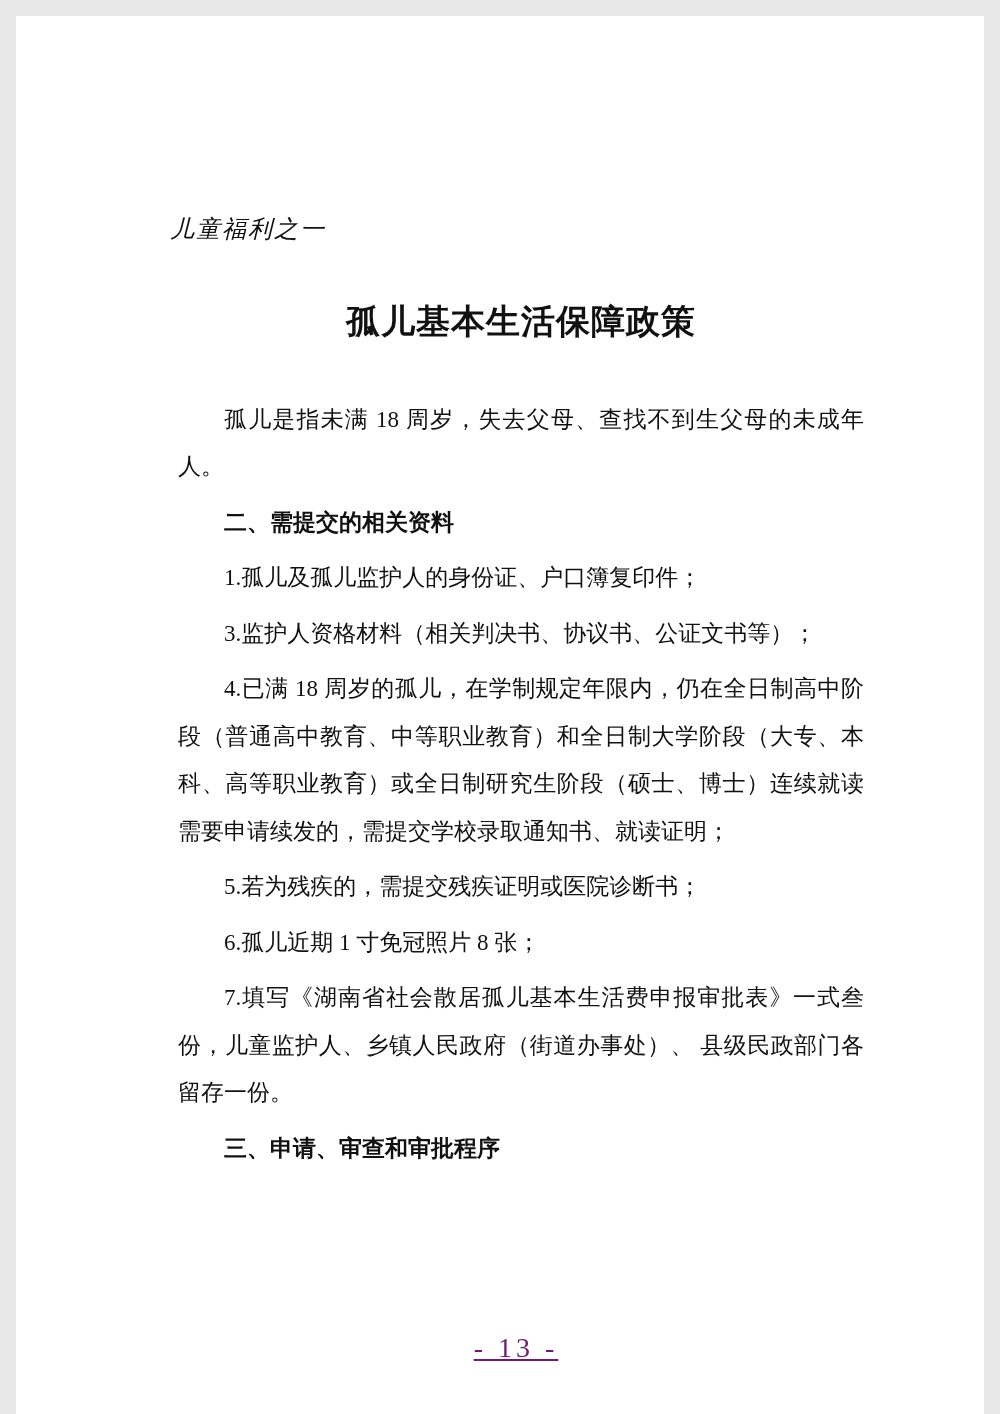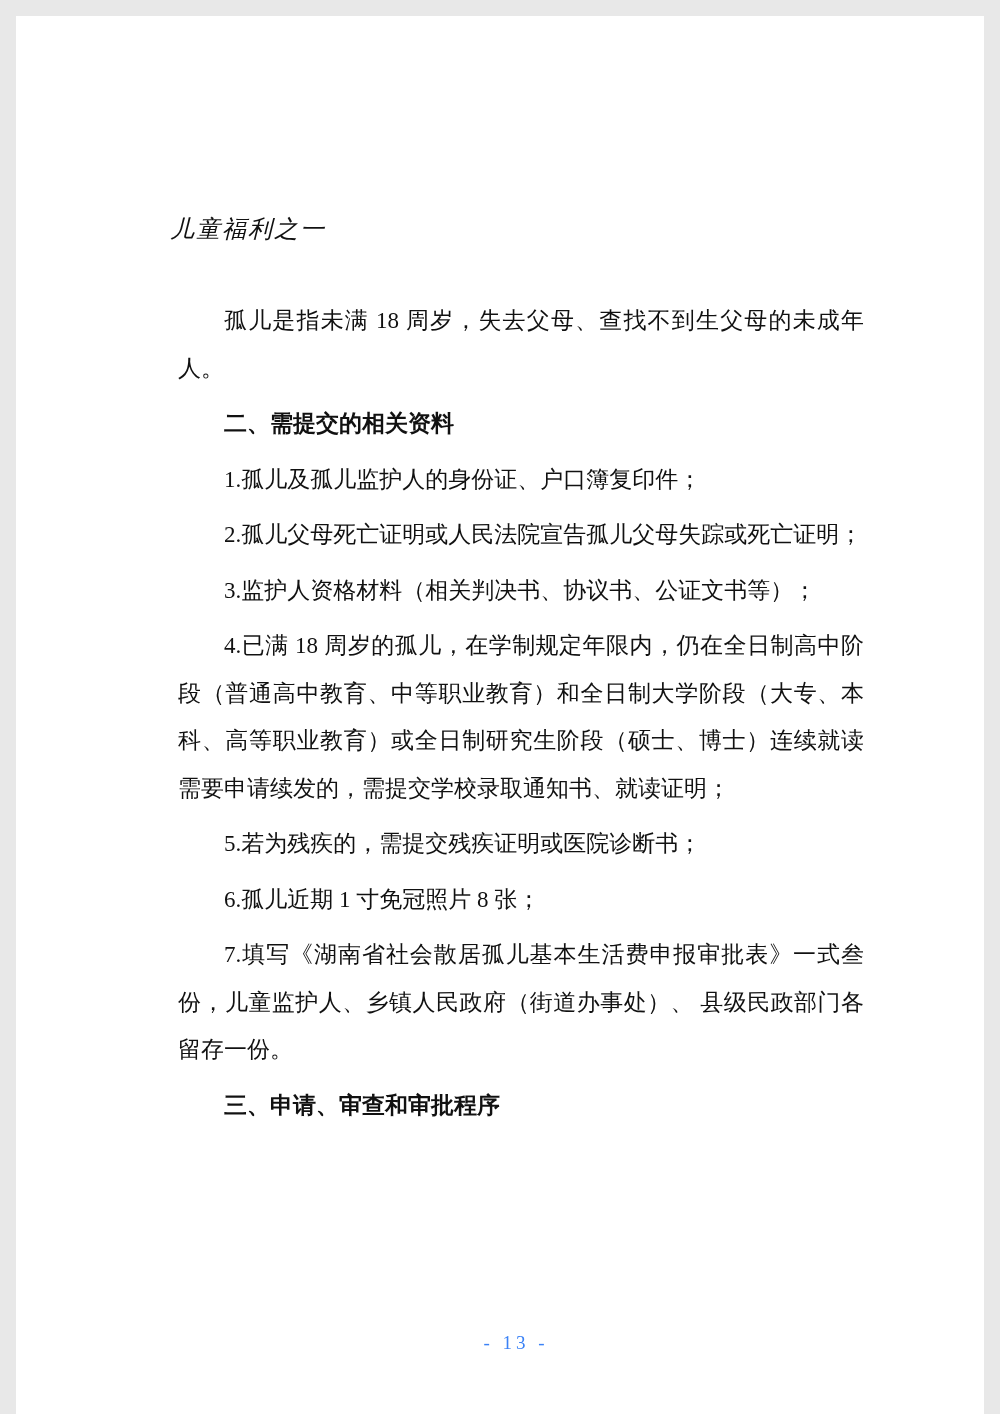--- a/index.html
+++ b/index.html
@@ -48,41 +48,42 @@
     text-indent: 2em;
   }
   .footer {
     position: absolute;
     left: 0;
     right: 0;
     top: 1308px;
     text-align: center;
   }
   .page-number {
-    font-size: 19px;
+    font-size: 28px;
     letter-spacing: 4px;
-    color: #3b82f6;
+    color: #701a75;
+    text-decoration: underline;
   }
 </style>
 </head>
 <body>
 
 <div class="page">
   <div class="content">
 
     <div class="header-label">儿童福利之一</div>
 
+    <div class="doc-title">孤儿基本生活保障政策</div>
 
     <div class="body-block">
 
       <p class="para">孤儿是指未满 18 周岁，失去父母、查找不到生父母的未成年人。</p>
 
       <div class="section-heading">二、需提交的相关资料</div>
       <p class="para">1.孤儿及孤儿监护人的身份证、户口簿复印件；</p>
-      <p class="para">2.孤儿父母死亡证明或人民法院宣告孤儿父母失踪或死亡证明；</p>
       <p class="para">3.监护人资格材料（相关判决书、协议书、公证文书等）；</p>
       <p class="para">4.已满 18 周岁的孤儿，在学制规定年限内，仍在全日制高中阶段（普通高中教育、中等职业教育）和全日制大学阶段（大专、本科、高等职业教育）或全日制研究生阶段（硕士、博士）连续就读需要申请续发的，需提交学校录取通知书、就读证明；</p>
       <p class="para">5.若为残疾的，需提交残疾证明或医院诊断书；</p>
       <p class="para">6.孤儿近期 1 寸免冠照片 8 张；</p>
       <p class="para">7.填写《湖南省社会散居孤儿基本生活费申报审批表》一式叁份，儿童监护人、乡镇人民政府（街道办事处）、 县级民政部门各留存一份。</p>
 
       <div class="section-heading">三、申请、审查和审批程序</div>
 
     </div>
   </div>

